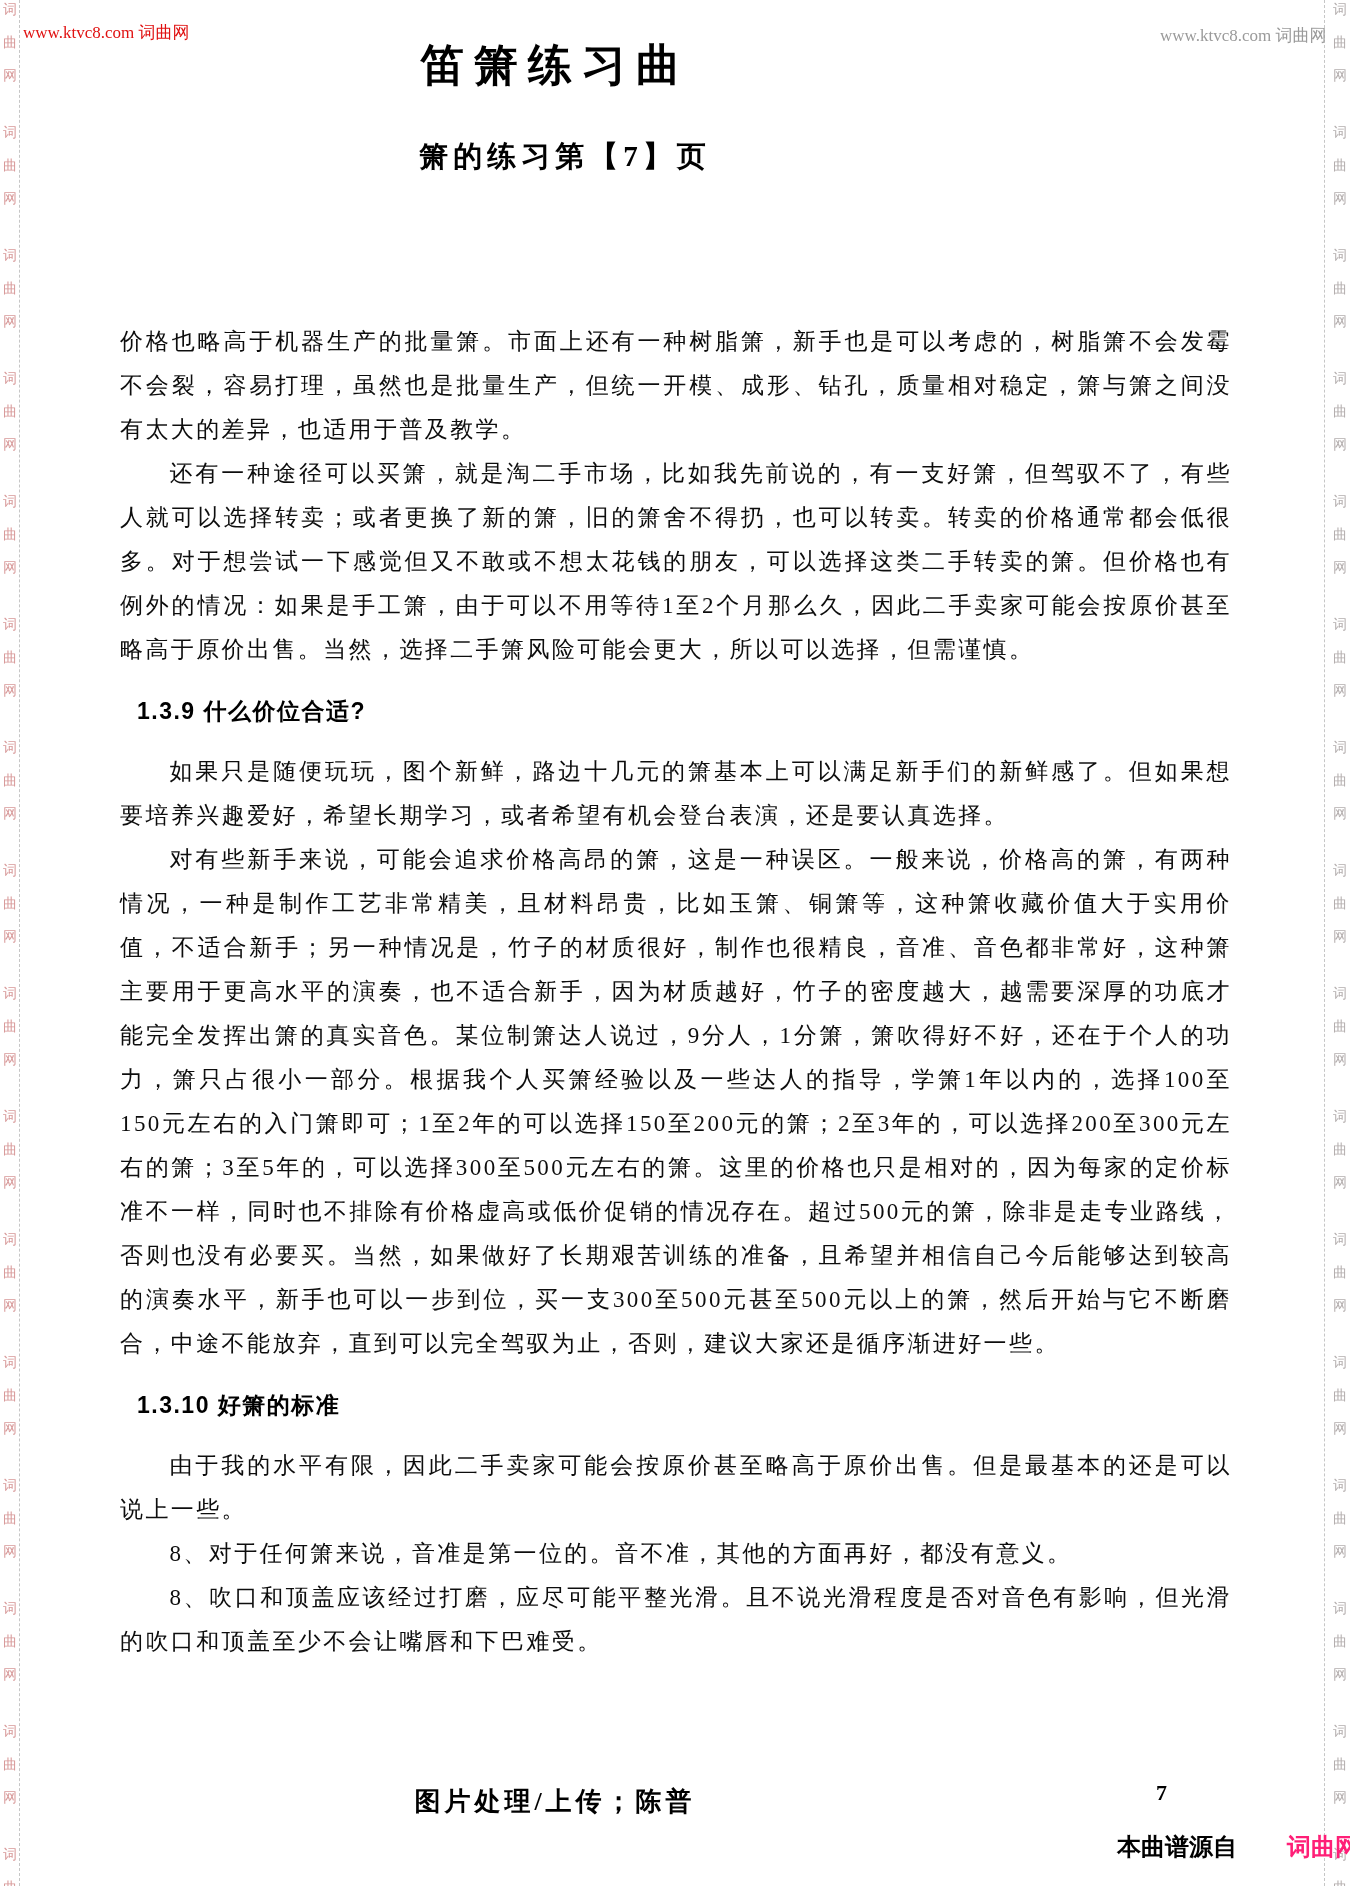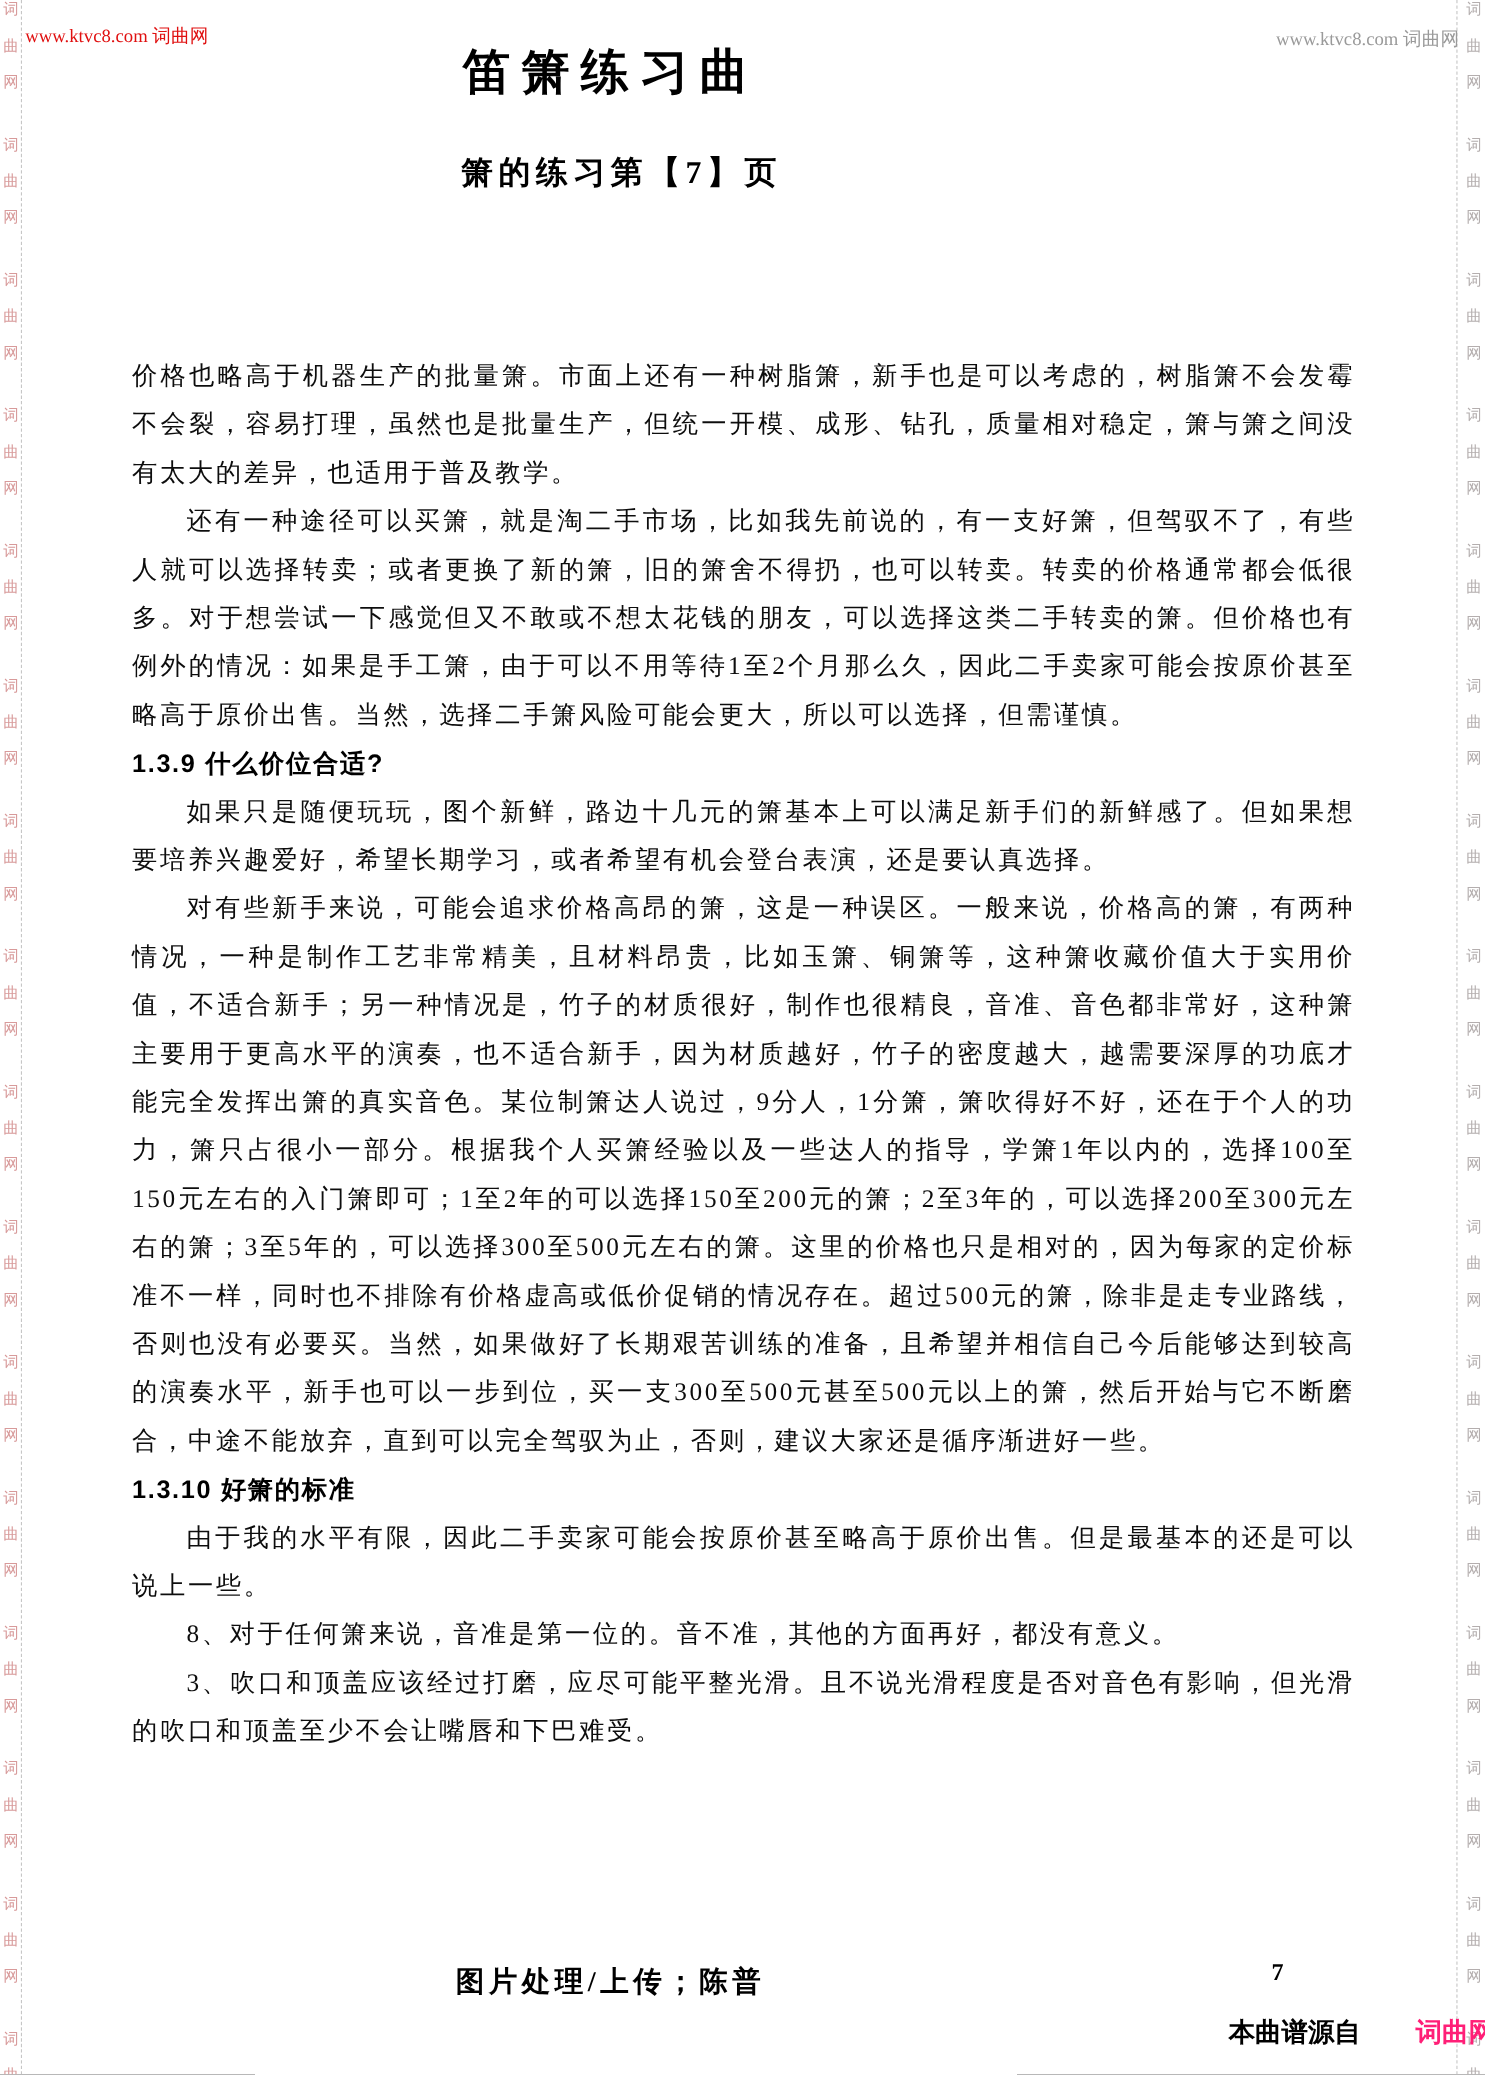--- a/index.html
+++ b/index.html
@@ -33,21 +33,21 @@
   .doc-subtitle{ margin:42px 0 0 0; font-size:29px; font-weight:bold; letter-spacing:5px; color:#000;padding-left:20px; }
   
   .body-text{
     position:absolute; left:120px; top:320px; width:1112px;
     font-size:23px; line-height:44px; letter-spacing:2.4px;
     text-align:justify; color:#0d0d0d;
   }
   .body-text p{ margin:0; }
   .body-text p.indent{ text-indent:2.15em; }
   .body-text h3{
-    margin:0; font-family:"Liberation Sans","DejaVu Sans",sans-serif;
+    margin:17px; font-family:"Liberation Sans","DejaVu Sans",sans-serif;
     font-size:23px; font-weight:bold; line-height:44px; letter-spacing:1.5px; color:#000;
   }
   
   .footer-credit{
     position:absolute; left:0; top:1784px; width:1110px; text-align:center;
     font-size:26px; font-weight:bold; letter-spacing:4px; color:#000;
   }
   .page-number{
     position:absolute; left:1156px; top:1780px;
     font-size:22px; font-weight:bold; color:#000;
@@ -240,21 +240,21 @@
 
   <div class="body-text">
     <p>价格也略高于机器生产的批量箫。市面上还有一种树脂箫，新手也是可以考虑的，树脂箫不会发霉不会裂，容易打理，虽然也是批量生产，但统一开模、成形、钻孔，质量相对稳定，箫与箫之间没有太大的差异，也适用于普及教学。</p>
     <p class="indent">还有一种途径可以买箫，就是淘二手市场，比如我先前说的，有一支好箫，但驾驭不了，有些人就可以选择转卖；或者更换了新的箫，旧的箫舍不得扔，也可以转卖。转卖的价格通常都会低很多。对于想尝试一下感觉但又不敢或不想太花钱的朋友，可以选择这类二手转卖的箫。但价格也有例外的情况：如果是手工箫，由于可以不用等待1至2个月那么久，因此二手卖家可能会按原价甚至略高于原价出售。当然，选择二手箫风险可能会更大，所以可以选择，但需谨慎。</p>
     <h3>1.3.9 什么价位合适?</h3>
     <p class="indent">如果只是随便玩玩，图个新鲜，路边十几元的箫基本上可以满足新手们的新鲜感了。但如果想要培养兴趣爱好，希望长期学习，或者希望有机会登台表演，还是要认真选择。</p>
     <p class="indent">对有些新手来说，可能会追求价格高昂的箫，这是一种误区。一般来说，价格高的箫，有两种情况，一种是制作工艺非常精美，且材料昂贵，比如玉箫、铜箫等，这种箫收藏价值大于实用价值，不适合新手；另一种情况是，竹子的材质很好，制作也很精良，音准、音色都非常好，这种箫主要用于更高水平的演奏，也不适合新手，因为材质越好，竹子的密度越大，越需要深厚的功底才能完全发挥出箫的真实音色。某位制箫达人说过，9分人，1分箫，箫吹得好不好，还在于个人的功力，箫只占很小一部分。根据我个人买箫经验以及一些达人的指导，学箫1年以内的，选择100至150元左右的入门箫即可；1至2年的可以选择150至200元的箫；2至3年的，可以选择200至300元左右的箫；3至5年的，可以选择300至500元左右的箫。这里的价格也只是相对的，因为每家的定价标准不一样，同时也不排除有价格虚高或低价促销的情况存在。超过500元的箫，除非是走专业路线，否则也没有必要买。当然，如果做好了长期艰苦训练的准备，且希望并相信自己今后能够达到较高的演奏水平，新手也可以一步到位，买一支300至500元甚至500元以上的箫，然后开始与它不断磨合，中途不能放弃，直到可以完全驾驭为止，否则，建议大家还是循序渐进好一些。</p>
     <h3>1.3.10 好箫的标准</h3>
     <p class="indent">由于我的水平有限，因此二手卖家可能会按原价甚至略高于原价出售。但是最基本的还是可以说上一些。</p>
     <p class="indent">8、对于任何箫来说，音准是第一位的。音不准，其他的方面再好，都没有意义。</p>
-    <p class="indent">3、吹口和顶盖应该经过打磨，应尽可能平整光滑。且不说光滑程度是否对音色有影响，但光滑的吹口和顶盖至少不会让嘴唇和下巴难受。</p>
+    <p class="indent">8、吹口和顶盖应该经过打磨，应尽可能平整光滑。且不说光滑程度是否对音色有影响，但光滑的吹口和顶盖至少不会让嘴唇和下巴难受。</p>
   </div>
 
   <div class="footer-credit">图片处理/上传；陈普</div>
   <div class="page-number">7</div>
   <div class="source-line">
     <span class="prefix">本曲谱源自</span>
     <span class="brand">词曲网</span>
   </div>
 
 </div>

